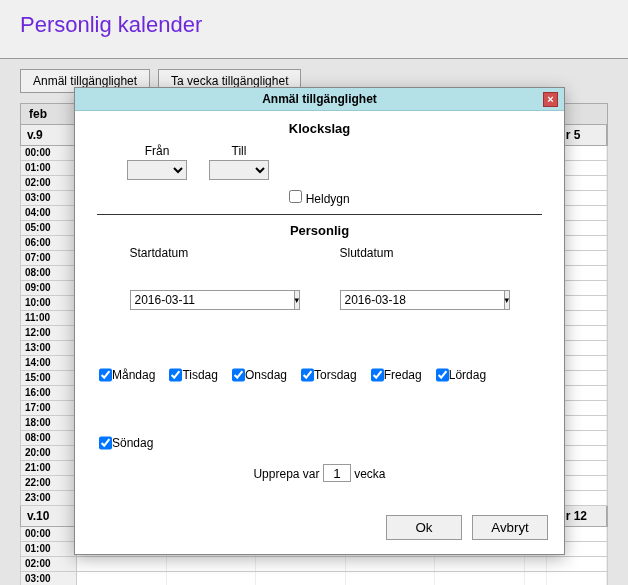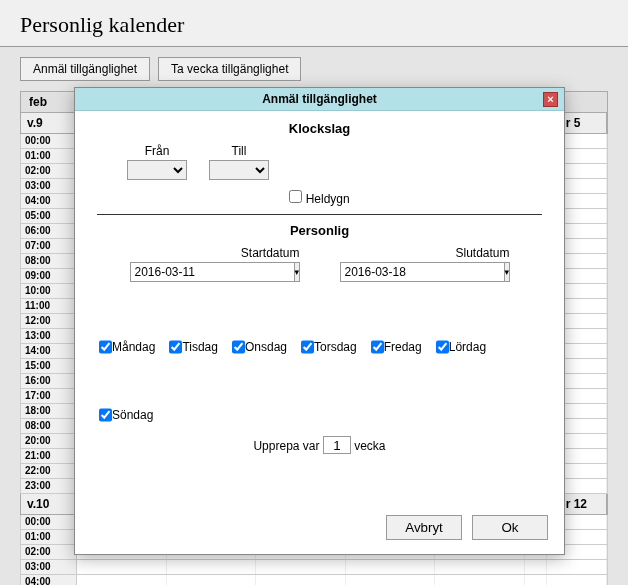--- a/index.html
+++ b/index.html
@@ -7,25 +7,24 @@
       font-family: Arial, sans-serif;
       font-size: 12px;
       background: #e5e5e5;
       width: 628px;
       height: 585px;
       overflow: hidden;
       position: relative;
     }
     .app-title {
       font-size: 22px;
-      color: #000000;
-      padding: 12px 20px 8px;
+      color: #6d28d9;
+      padding: 12px 20px 20px;
       background: #f0f0f0;
       border-bottom: 1px solid #999;
-      font-family: Liberation Serif, serif;
     }
     .toolbar {
       padding: 10px 20px;
       display: flex;
       gap: 8px;
     }
     .toolbar button {
       padding: 4px 12px;
       font-size: 12px;
       background: #f0f0f0;
@@ -157,21 +156,22 @@
     }
     .date-pair {
       display: flex;
       gap: 40px;
       justify-content: center;
       margin-bottom: 14px;
     }
     .date-field {
       display: flex;
       flex-direction: column;
-      align-items: flex-end;
+      align-items: flex-start;
+      gap: 28px;
     }
     .date-field label {
       margin-bottom: 2px;
     }
     .date-combo {
       display: flex;
       width: 170px;
       height: 20px;
       border: 1px solid #999;
     }
@@ -618,16 +618,16 @@
           <span>Söndag</span>
         </label>
       </div>
     <div class="repeat-row">
       <span>Upprepa var</span>
       <input type="text" value="1" style="">
       <span>vecka</span>
     </div>
   </div>
   <div class="dialog-footer">
+    <button>Ok</button>
     <button>Avbryt</button>
-    <button>Ok</button>
   </div>
 </div>
 
 </body></html>

